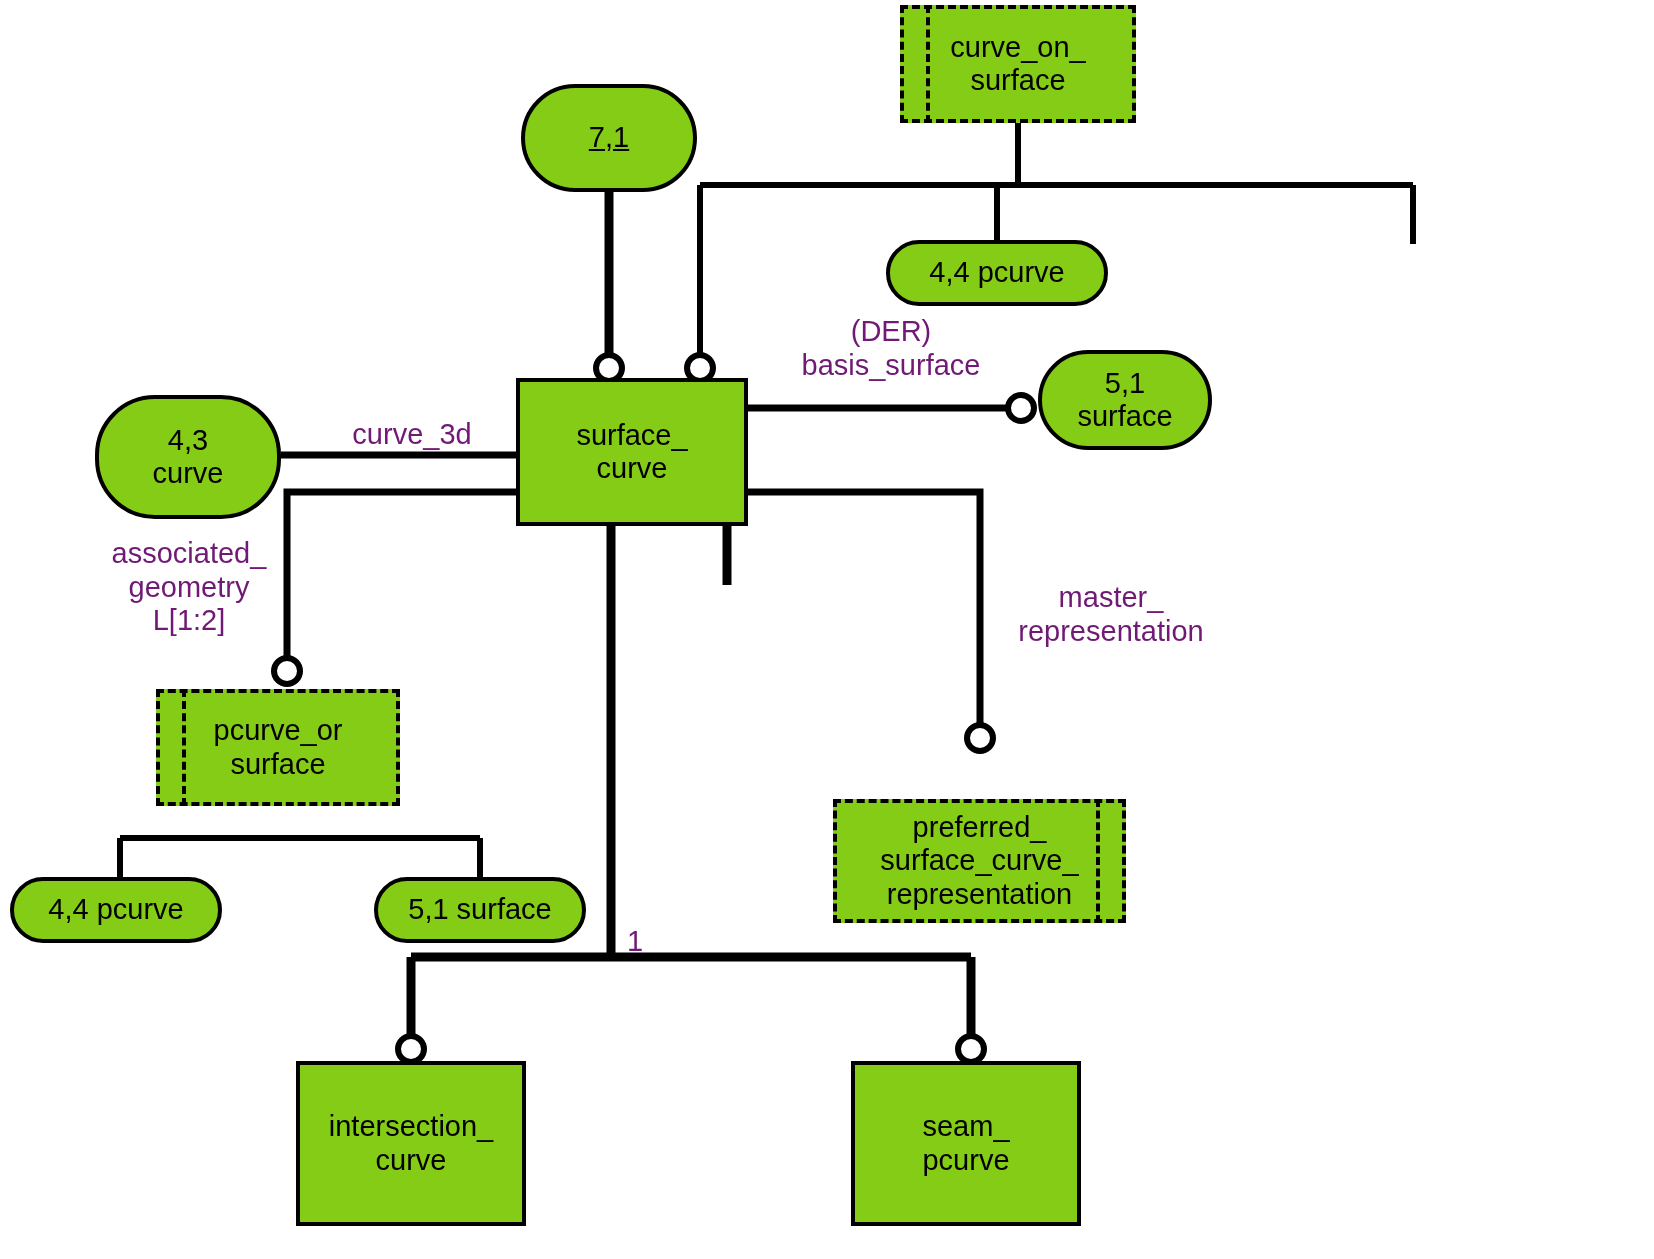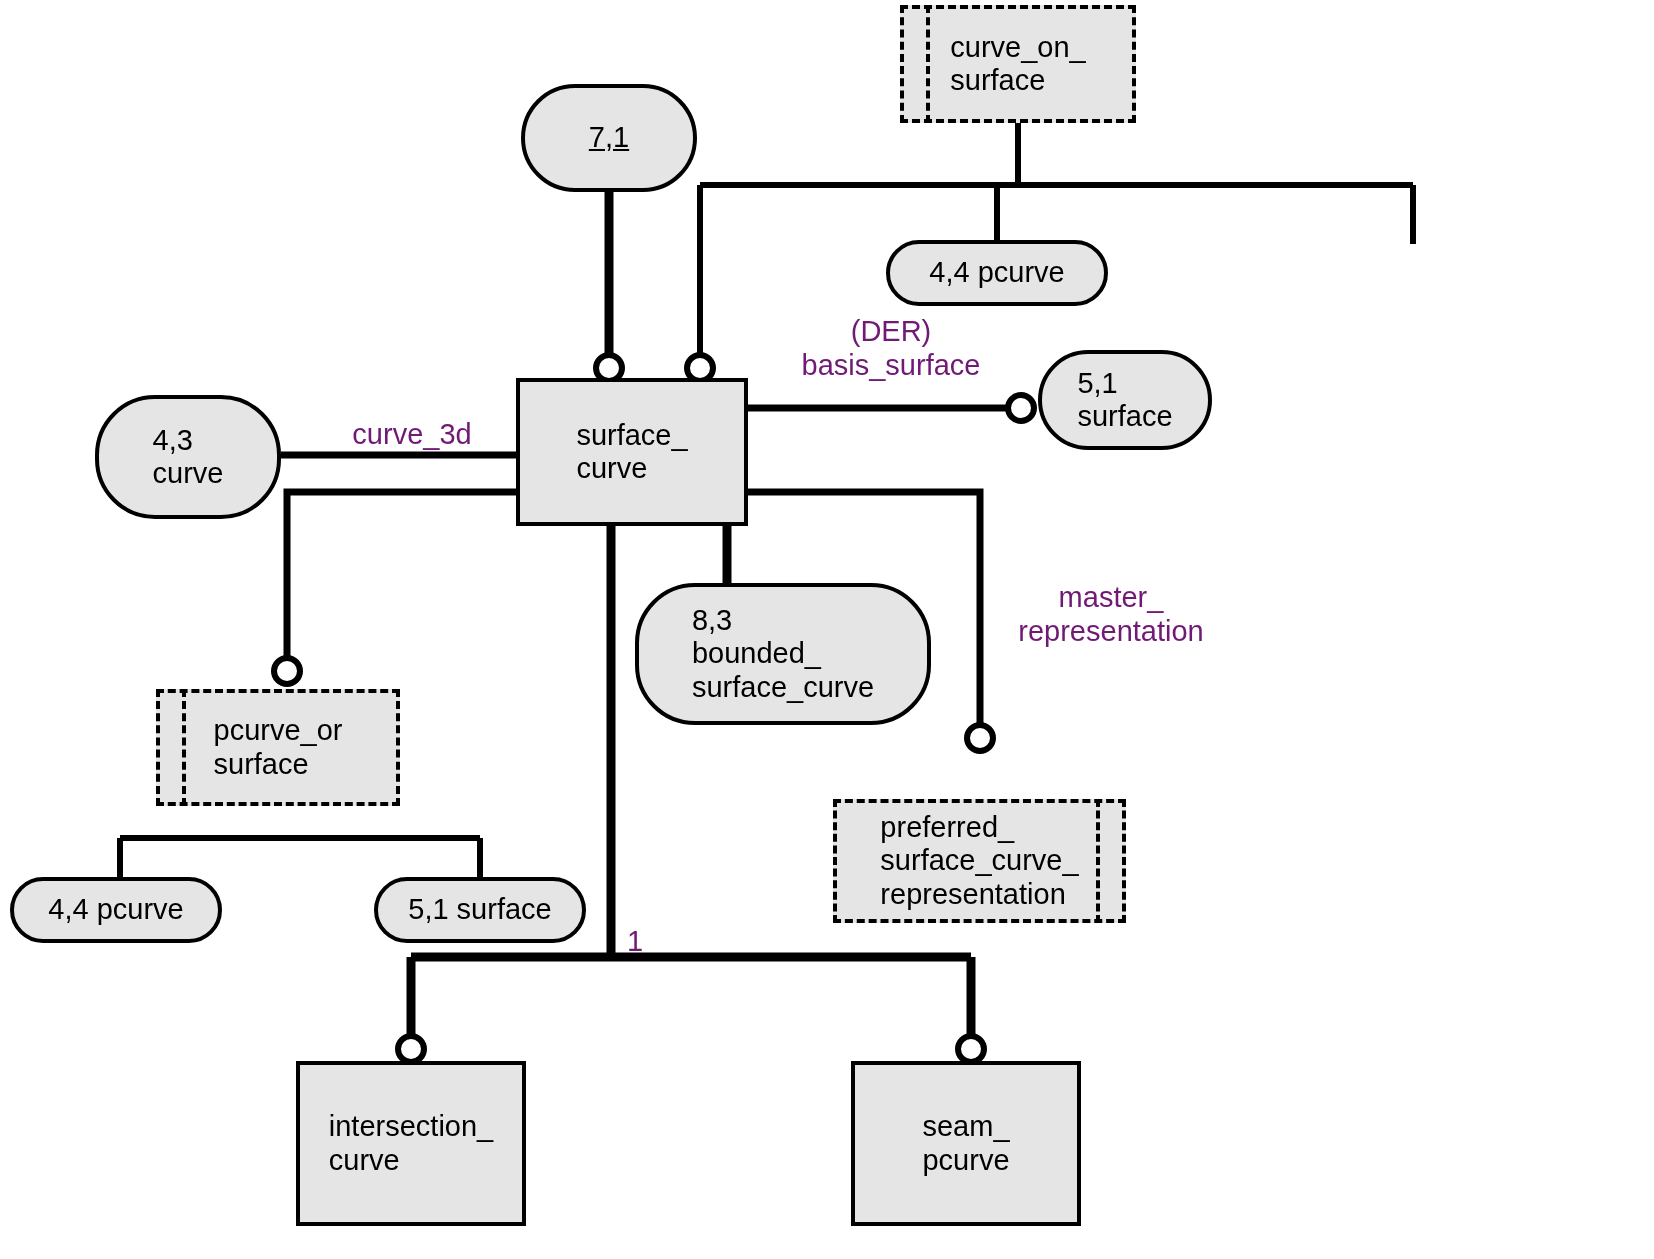--- a/index.html
+++ b/index.html
@@ -21,24 +21,25 @@
     top: 0;
     width: 1654px;
     height: 1259px;
   }
   .node {
     position: absolute;
     box-sizing: border-box;
     display: flex;
     align-items: center;
     justify-content: center;
+    text-align: center;
     color: #000000;
     line-height: 1.14;
     white-space: pre;
-    background: #e5e5e5;
+    background: #84cc16;
   }
   
   .entity {
     border: 4px solid #000000;
     font-size: 29px;
   }
   
   .ref {
     border: 4px solid #000000;
     border-radius: 60px;
@@ -143,25 +144,20 @@
   <div class="node ref" style="left:95px; top:395px; width:186px; height:124px;">
     <span>4,3
 curve</span>
   </div>
 
   <div class="node entity" style="left:516px; top:378px; width:232px; height:148px;">
     <span>surface_
 curve</span>
   </div>
 
-  <div class="node ref" style="left:635px; top:583px; width:296px; height:142px;">
-    <span>8,3
-bounded_
-surface_curve</span>
-  </div>
 
   <div class="node dashed" style="left:156px; top:689px; width:244px; height:117px;">
     <span class="inner-bar left"></span>
     <span>pcurve_or
 surface</span>
   </div>
 
   <div class="node dashed" style="left:833px; top:799px; width:293px; height:124px;">
     <span class="inner-bar right"></span>
     <span>preferred_
@@ -185,19 +181,22 @@
   <div class="node entity" style="left:851px; top:1061px; width:230px; height:165px;">
     <span>seam_
 pcurve</span>
   </div>
 
   <div class="label" style="left:778px; top:315px; width:226px;"><span>(DER)
 basis_surface</span></div>
 
   <div class="label" style="left:332px; top:418px; width:160px;"><span>curve_3d</span></div>
 
+  <div class="label" style="left:100px; top:537px; width:178px;"><span>associated_
+geometry
+L[1:2]</span></div>
 
   <div class="label" style="left:1000px; top:581px; width:222px;"><span>master_
 representation</span></div>
 
   <div class="label" style="left:627px; top:925px; width:24px; text-align:left;"><span>1</span></div>
 
 </div>
 
 </body></html>

